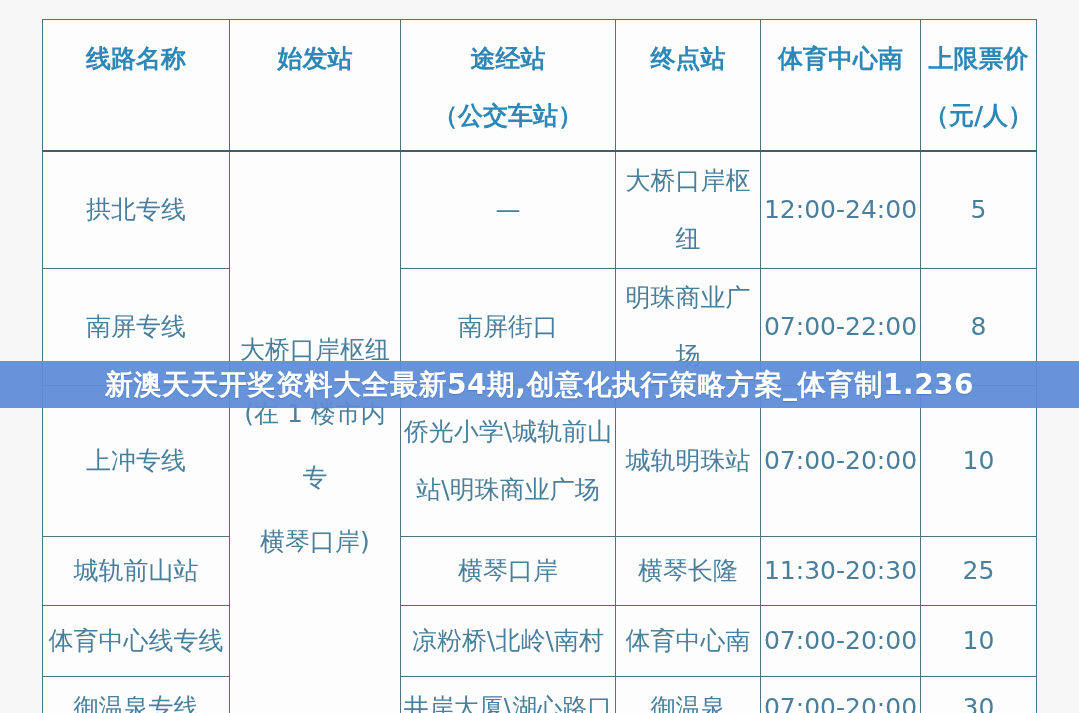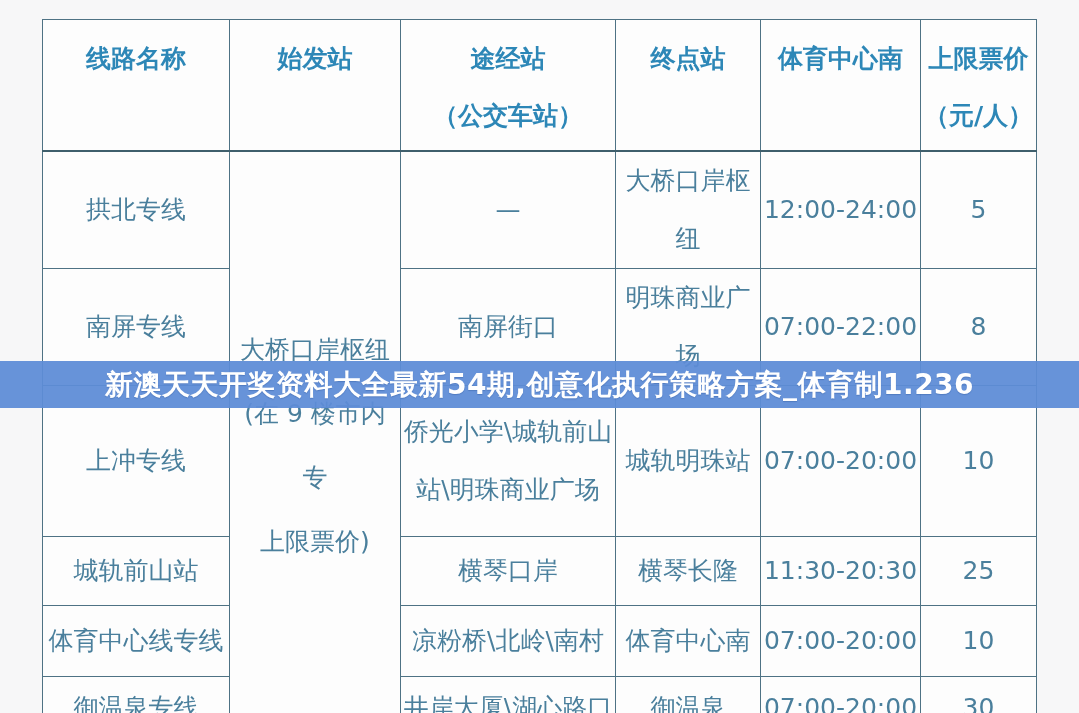--- a/index.html
+++ b/index.html
@@ -94,22 +94,22 @@
           <div>上限票价</div>
           <div>（元/人）</div>
         </th>
       </tr>
     </thead>
     <tbody>
       <tr class="r0">
         <td class="route-cell">拱北专线</td>
         <td class="origin-cell" rowspan="6">
           <div>大桥口岸枢纽</div>
-          <div>(在 9 楼市内专</div>
-          <div>上限票价)</div>
+          <div>(在 1 楼市内专</div>
+          <div>横琴口岸)</div>
         </td>
         <td class="via-cell">—</td>
         <td class="terminal-cell">大桥口岸枢纽</td>
         <td class="hours-cell">12:00-24:00</td>
         <td class="fare-cell">5</td>
       </tr>
       <tr class="r1">
         <td class="route-cell">南屏专线</td>
         <td class="via-cell">南屏街口</td>
         <td class="terminal-cell">明珠商业广场</td>

